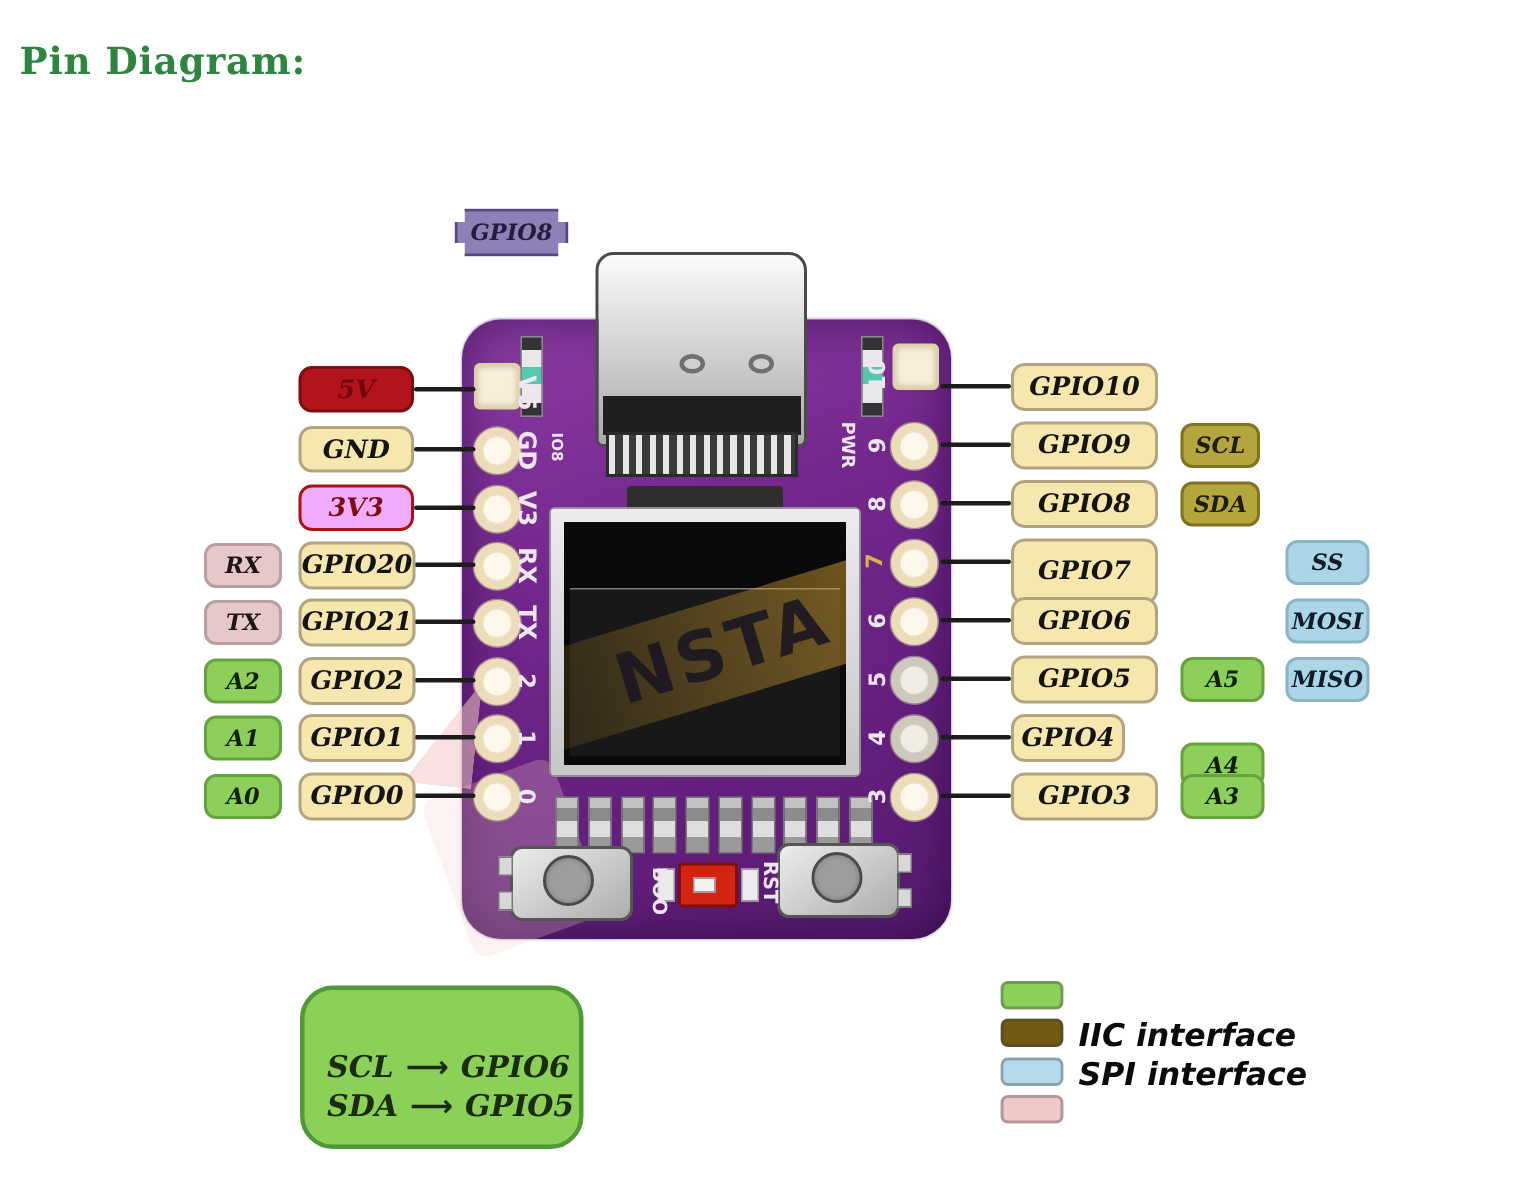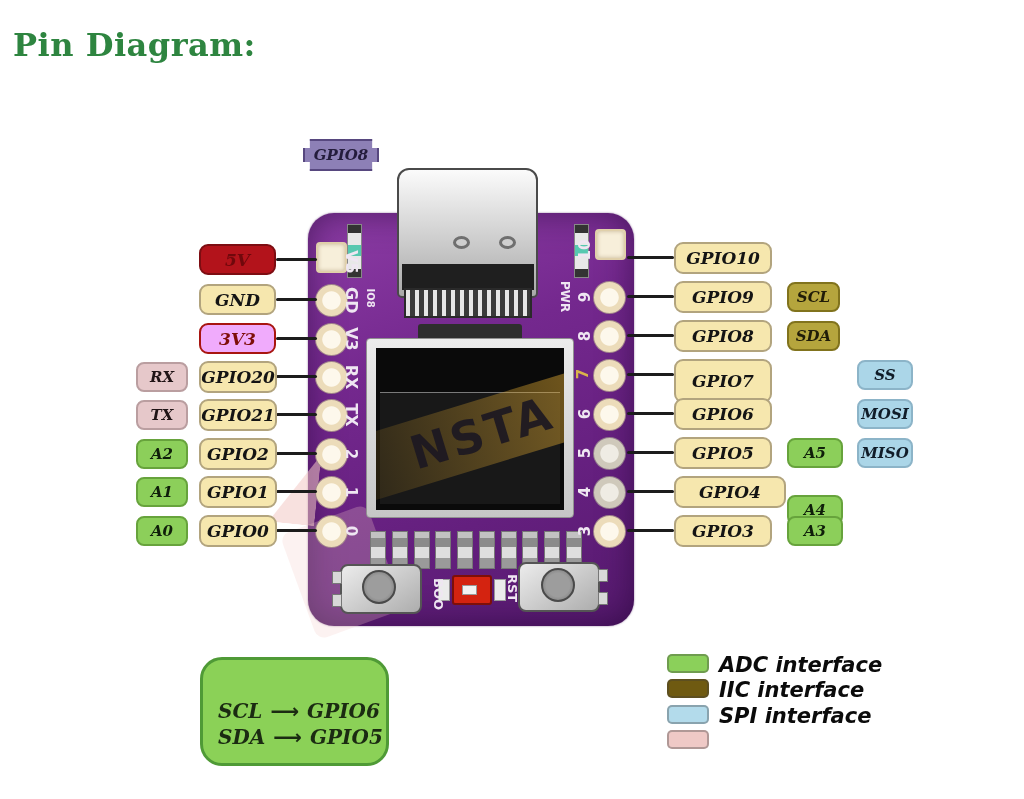--- a/index.html
+++ b/index.html
@@ -5,21 +5,21 @@
   * { box-sizing: border-box; margin: 0; padding: 0; }
   html,body { background:#ffffff; }
   .stage {
     position: relative; width: 1024px; height: 799px;
     background:#ffffff; overflow: hidden;
     font-family: "DejaVu Serif", serif;
   }
   .title {
     position:absolute; left:13px; top:26px;
     font-family:"DejaVu Serif", serif;
-    font-size:32px; font-weight:bold; letter-spacing:0.5px;
+    font-size:25px; font-weight:bold; letter-spacing:0.5px;
   }
   
   .pinbox {
     position:absolute; display:flex; align-items:center; justify-content:center;
     font-family:"DejaVu Serif", serif; font-style:italic; font-weight:bold;
     font-size:17px; color:#141414; border-radius:9px;
   }
   .sm { font-size:15px; border-radius:8px; }
   .tan   { background:#f6e7ae; border:2px solid #b2a47e; }
   .red5v { background:#b3131b; border:2px solid #7d0d12; color:#70080c; }
@@ -258,39 +258,38 @@
   <div class="pinbox adcgreen sm" style="left:136px; top:439px; width:52px; height:30px;">A2</div>
   <div class="pinbox adcgreen sm" style="left:136px; top:477px; width:52px; height:30px;">A1</div>
   <div class="pinbox adcgreen sm" style="left:136px; top:516px; width:52px; height:30px;">A0</div>
 
   <div class="pinbox tan" style="left:674px; top:242px; width:98px; height:32px;">GPIO10</div>
   <div class="pinbox tan" style="left:674px; top:281px; width:98px; height:32px;">GPIO9</div>
   <div class="pinbox tan" style="left:674px; top:320px; width:98px; height:32px;">GPIO8</div>
   <div class="pinbox tan" style="left:674px; top:359px; width:98px; height:44px;">GPIO7</div>
   <div class="pinbox tan" style="left:674px; top:398px; width:98px; height:32px;">GPIO6</div>
   <div class="pinbox tan" style="left:674px; top:437px; width:98px; height:32px;">GPIO5</div>
-  <div class="pinbox tan" style="left:674px; top:476px; width:112px; height:32px;">GPIO4</div>
+  <div class="pinbox tan" style="left:674px; top:476px; width:76px; height:32px;">GPIO4</div>
   <div class="pinbox tan" style="left:674px; top:515px; width:98px; height:32px;">GPIO3</div>
 
   <div class="pinbox olive sm" style="left:787px; top:282px; width:53px; height:30px;">SCL</div>
   <div class="pinbox olive sm" style="left:787px; top:321px; width:53px; height:30px;">SDA</div>
 
   <div class="pinbox adcgreen sm" style="left:787px; top:438px; width:56px; height:30px;">A5</div>
   <div class="pinbox adcgreen sm" style="left:787px; top:477px; width:56px; height:30px;margin-top:18px;">A4</div>
   <div class="pinbox adcgreen sm" style="left:787px; top:516px; width:56px; height:30px;">A3</div>
 
   <div class="pinbox blue sm" style="left:857px; top:360px; width:56px; height:30px;">SS</div>
   <div class="pinbox blue sm" style="left:857px; top:399px; width:56px; height:30px;">MOSI</div>
   <div class="pinbox blue sm" style="left:857px; top:438px; width:56px; height:30px;">MISO</div>
 
   <div class="legend-swatch" style="top: 654px; background: rgb(139, 208, 90);"></div>
   <div class="legend-swatch" style="top: 679px; background: rgb(111, 90, 17);"></div>
   <div class="legend-swatch" style="top: 705px; background: rgb(179, 219, 235);"></div>
   <div class="legend-swatch" style="top: 730px; background: rgb(239, 201, 198);"></div>
-  <div class="legend-label" style="top:653px;">ADC interface</div>
   <div class="legend-label" style="top:704px;">SPI interface</div>
   <div class="legend-label" style="top:678px;">IIC interface</div>
 
   <div class="note" style="background: rgb(139, 209, 87);">
     <div class="note-line">
       <span>SCL</span>
       <span class="note-arrow">⟶</span>
       <span>GPIO6</span>
     </div>
     <div class="note-line">

